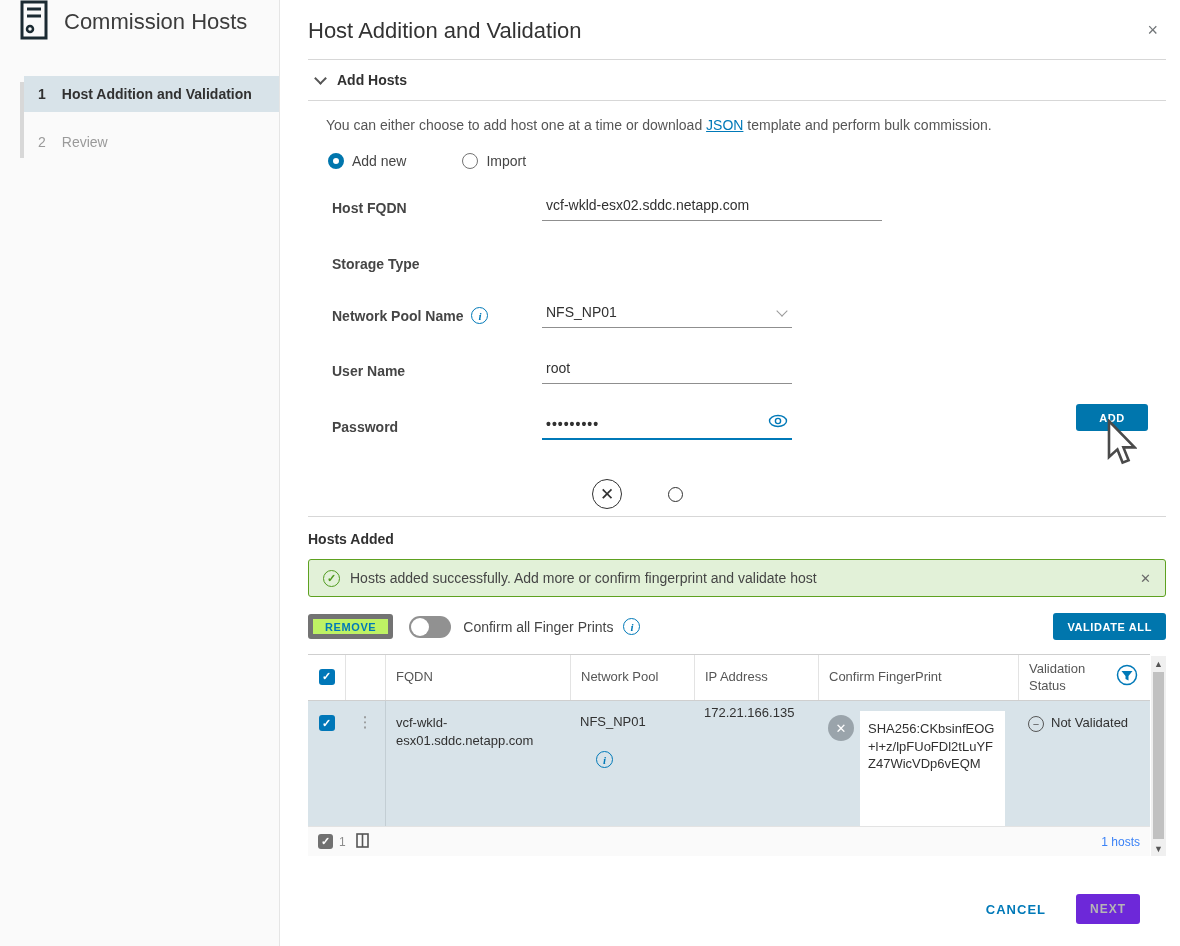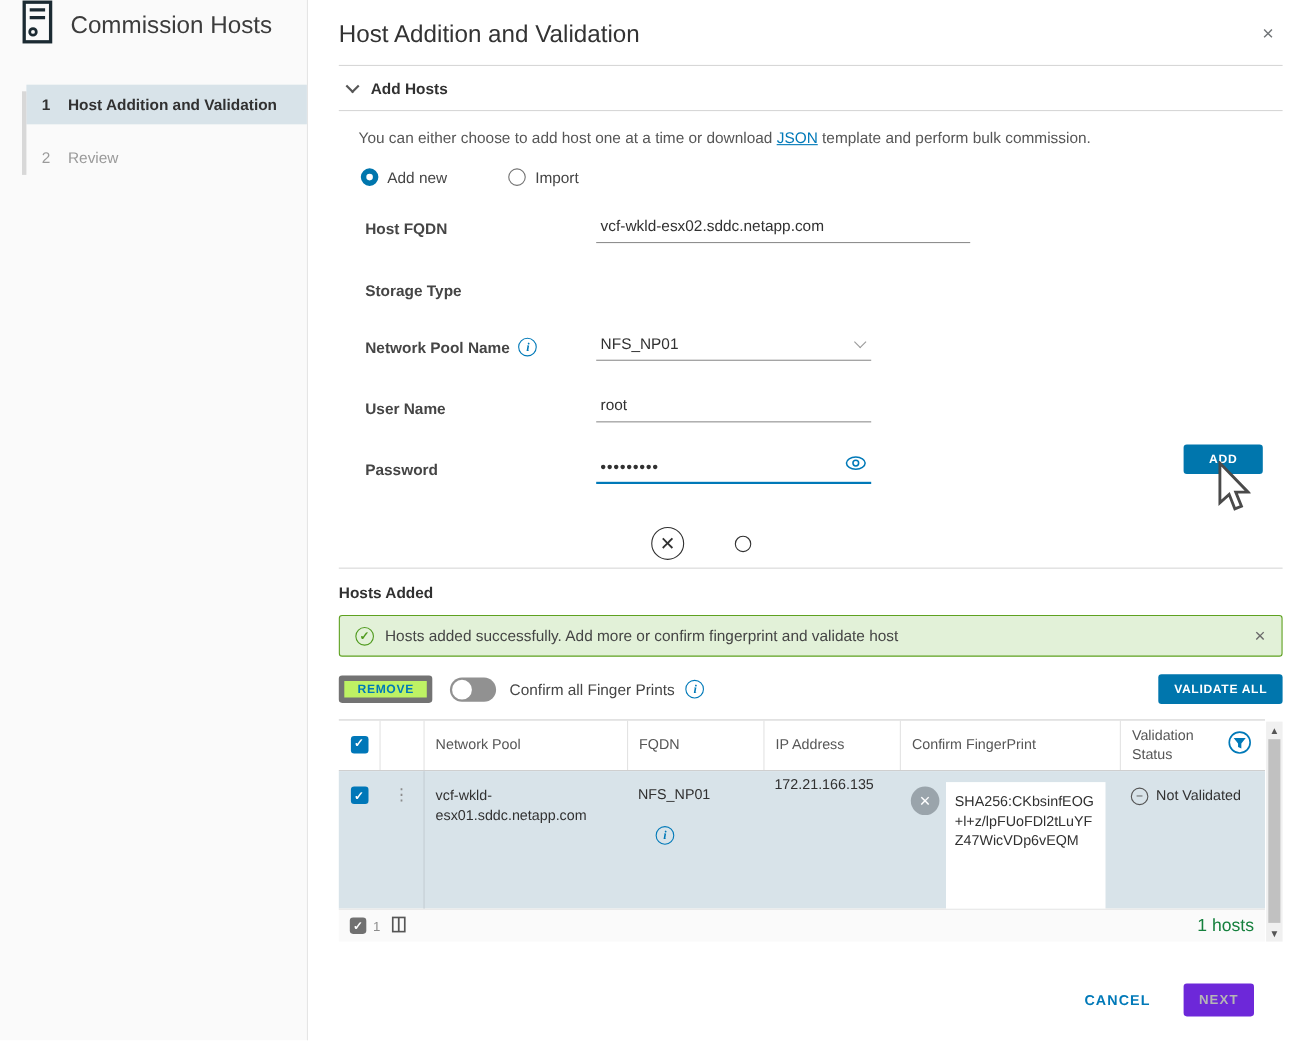--- a/index.html
+++ b/index.html
@@ -102,21 +102,21 @@
 
   .scrollbar { position:absolute; top:1px; right:-16px; bottom:0; width:15px; background:#f0f0f0; }
   .scroll-arrow { height:15px; display:flex; align-items:center; justify-content:center; font-size:9px; color:#555; cursor:pointer; }
   .scroll-thumb { position:absolute; top:16px; bottom:17px; left:2px; right:2px; background:#c1c1c1; cursor:pointer; }
   .scroll-down { position:absolute; bottom:0; left:0; right:0; }
 
   .tfoot { height:30px; background:#fafafa; border-top:1px solid #e3e3e3; display:flex; align-items:center; padding:0 10px; font-size:12px; color:#565656; }
   .tfoot .checkbox { width:15px; height:15px; }
   .sel-count { margin:0 10px 0 6px; color:#8c8c8c; }
   .col-picker { cursor:pointer; }
-  .hosts-count { margin-left:auto; font-size:16px; color:#15803d; }
+  .hosts-count { margin-left:auto; font-size:12px; color:#3b82f6; }
 
   .dialog-footer { position:absolute; right:40px; bottom:22px; display:flex; align-items:center; gap:30px; }
   .cancel-btn { background:none; border:none; color:#0079b8; font-size:13px; font-weight:bold; letter-spacing:1px; cursor:pointer; font-family:"Liberation Sans",sans-serif; }
   .next-btn { background:#6d28d9; color:#b5b5b5; font-size:12px; font-weight:bold; letter-spacing:1px; border:none; border-radius:3px; width:64px; height:30px; cursor:default; font-family:"Liberation Sans",sans-serif; }
 </style>
 </head>
 <body>
 
 <div class="app">
 
@@ -245,22 +245,22 @@
       <button class="btn btn-primary validate-btn">VALIDATE ALL</button>
     </div>
 
     <div class="table" style="margin-right:16px;">
 
       <div class="tgrid thead">
         <div class="th no-sep cell-check">
           <span class="checkbox cb-blue">✓</span>
         </div>
         <div class="th"></div>
+        <div class="th">FQDN</div>
         <div class="th">Network Pool</div>
-        <div class="th">FQDN</div>
         <div class="th">IP Address</div>
         <div class="th">Confirm FingerPrint</div>
         <div class="th th-filter">
           <span style="max-width:86px;">Validation Status</span>
           <span class="filter-icon">
             <svg width="22" height="22" viewBox="0 0 22 22">
               <circle cx="11" cy="11" r="9.5" fill="none" stroke="#0079b8" stroke-width="1.5"></circle>
               <path d="M5.5,7 L16.5,7 L12.5,12 L12.5,16.5 L9.5,15 L9.5,12 Z" fill="#0079b8"></path>
             </svg>
           </span>

